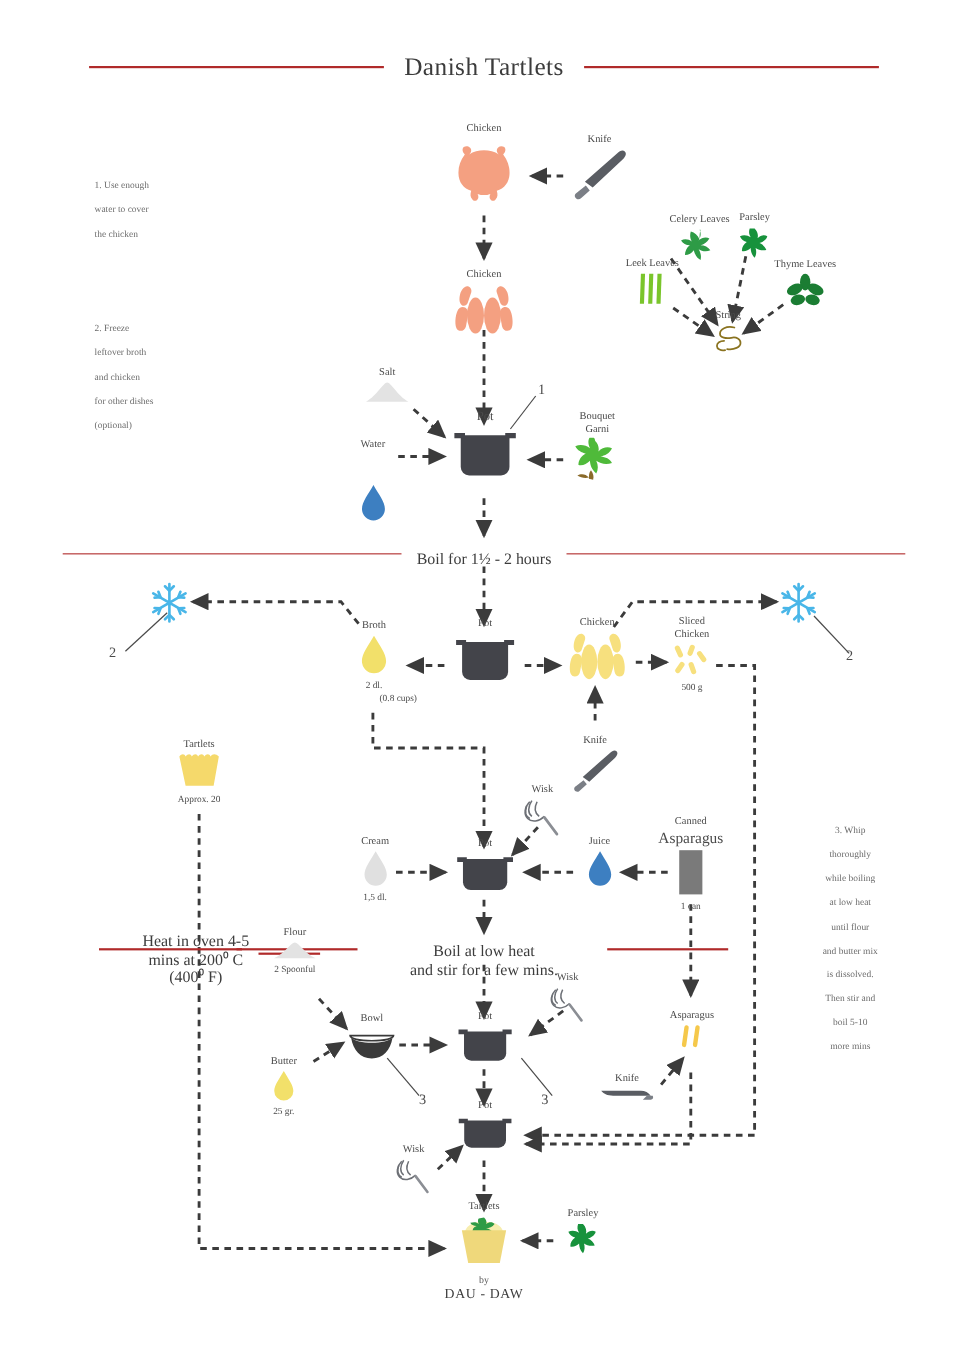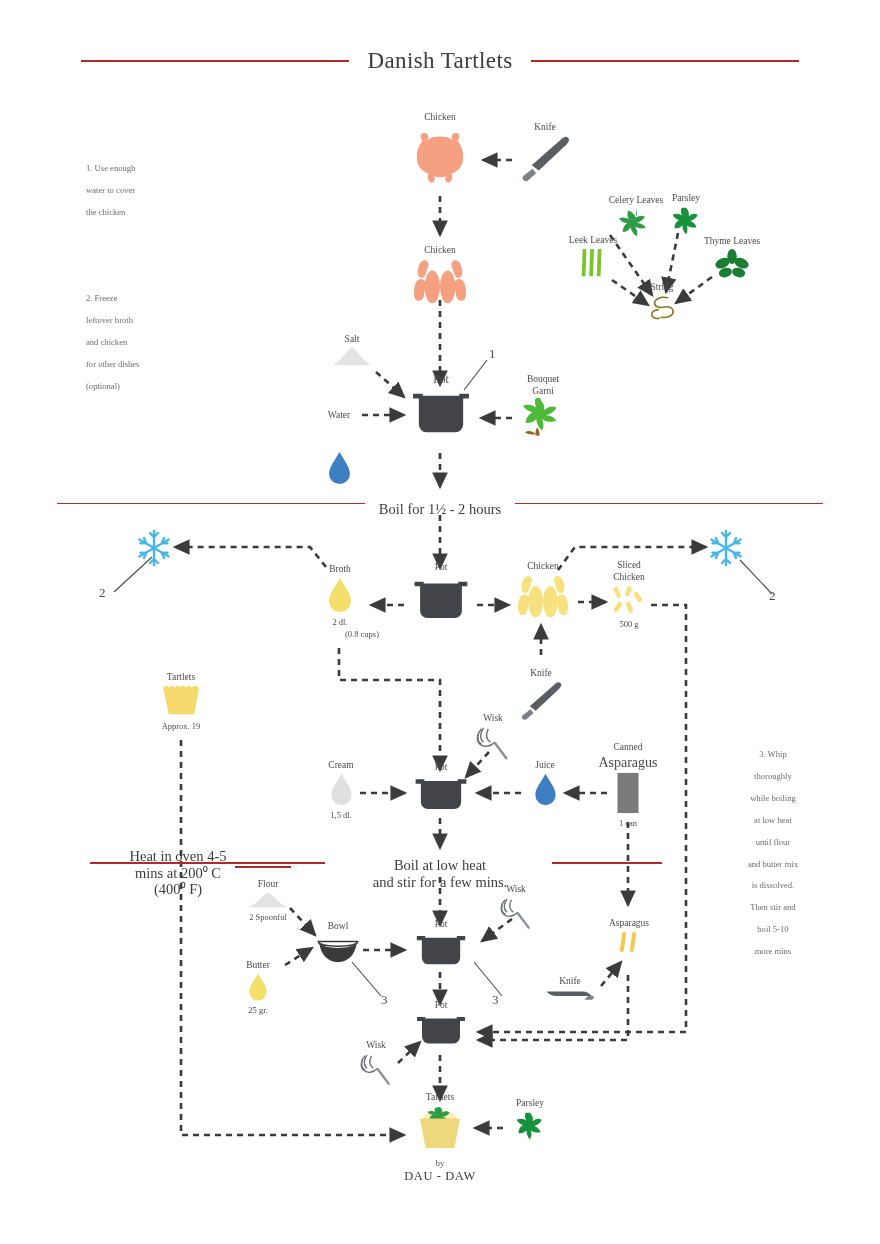--- a/index.html
+++ b/index.html
@@ -245,21 +245,21 @@
     </svg>
   </div>
 
   <div class="node" style="left:330px;top:334px;width:44px;">
     <div class="cap">Salt</div>
     <svg width="44" height="22" viewBox="0 0 46 24">
       <path fill="#e3e3e3" d="M23 2c4 0 10 13 21 19H2C13 15 19 2 23 2z"></path>
     </svg>
   </div>
 
-  <div class="node" style="left:318px;top:410px;width:42px;gap:28px;">
+  <div class="node" style="left:318px;top:399px;width:42px;gap:28px;">
     <div class="cap">Water</div>
     <svg width="27" height="36" viewBox="0 0 28 38">
       <path fill="#3d7fc1" d="M14 2C9 11 3 18 3 25a11 11 0 0022 0c0-7-6-14-11-23z"></path>
     </svg>
   </div>
 
   <div class="node" style="left:404px;top:372px;width:74px;">
     <div class="cap med">Pot</div>
     <svg width="64" height="52" viewBox="0 0 66 54">
       <path fill="#43444a" d="M10 10h46v30a8 8 0 01-8 8H18a8 8 0 01-8-8z"></path>
@@ -363,21 +363,21 @@
       </g>
     </svg>
   </div>
   <div class="anno" style="left:769px;top:588px;">2</div>
 
   <div class="node" style="left:150px;top:672px;width:62px;">
     <div class="cap">Tartlets</div>
     <svg width="42" height="34" viewBox="0 0 44 36">
       <path fill="#F5D96B" d="M3 4c2-3 5-3 6 0 2-3 5-3 6 0 2-3 5-3 6 0 2-3 5-3 6 0 2-3 5-3 6 0 2-3 5-3 8 0l-5 28H9z"></path>
     </svg>
-    <div class="sub">Approx. 19</div>
+    <div class="sub">Approx. 20</div>
   </div>
 
   <div class="node" style="left:320px;top:760px;width:42px;justify-content:space-between;">
     <div class="cap">Cream</div>
     <svg width="27" height="35" viewBox="0 0 28 38">
       <path fill="#e0e0e0" d="M14 2C9 11 3 18 3 25a11 11 0 0022 0c0-7-6-14-11-23z"></path>
     </svg>
     <div class="sub">1,5 dl.</div>
   </div>
 
@@ -433,21 +433,21 @@
 
   <div class="divider" style="left:330px;top:845px;width:220px;">
     <div class="dtext" style="padding:0;">
       <div>Boil at low heat</div>
       <div>and stir for a few mins.</div>
     </div>
   </div>
   <div style="position:absolute;left:215px;top:862px;width:110px;height:1.6px;background:#b02a2a;"></div>
   <div style="position:absolute;left:552px;top:862px;width:110px;height:1.6px;background:#b02a2a;"></div>
 
-  <div class="node" style="left:243px;top:879px;width:50px;">
+  <div class="node" style="left:243px;top:843px;width:50px;">
     <div class="cap">Flour</div>
     <svg width="44" height="18" viewBox="0 0 46 20">
       <path fill="#e3e3e3" d="M23 2c4 0 10 11 21 16H2C13 13 19 2 23 2z"></path>
     </svg>
     <div class="sub">2 Spoonful</div>
   </div>
 
   <div class="node" style="left:236px;top:960px;width:44px;font-family:Liberation Serif, serif;">
     <div class="cap">Butter</div>
     <svg width="24" height="30" viewBox="0 0 28 38">

